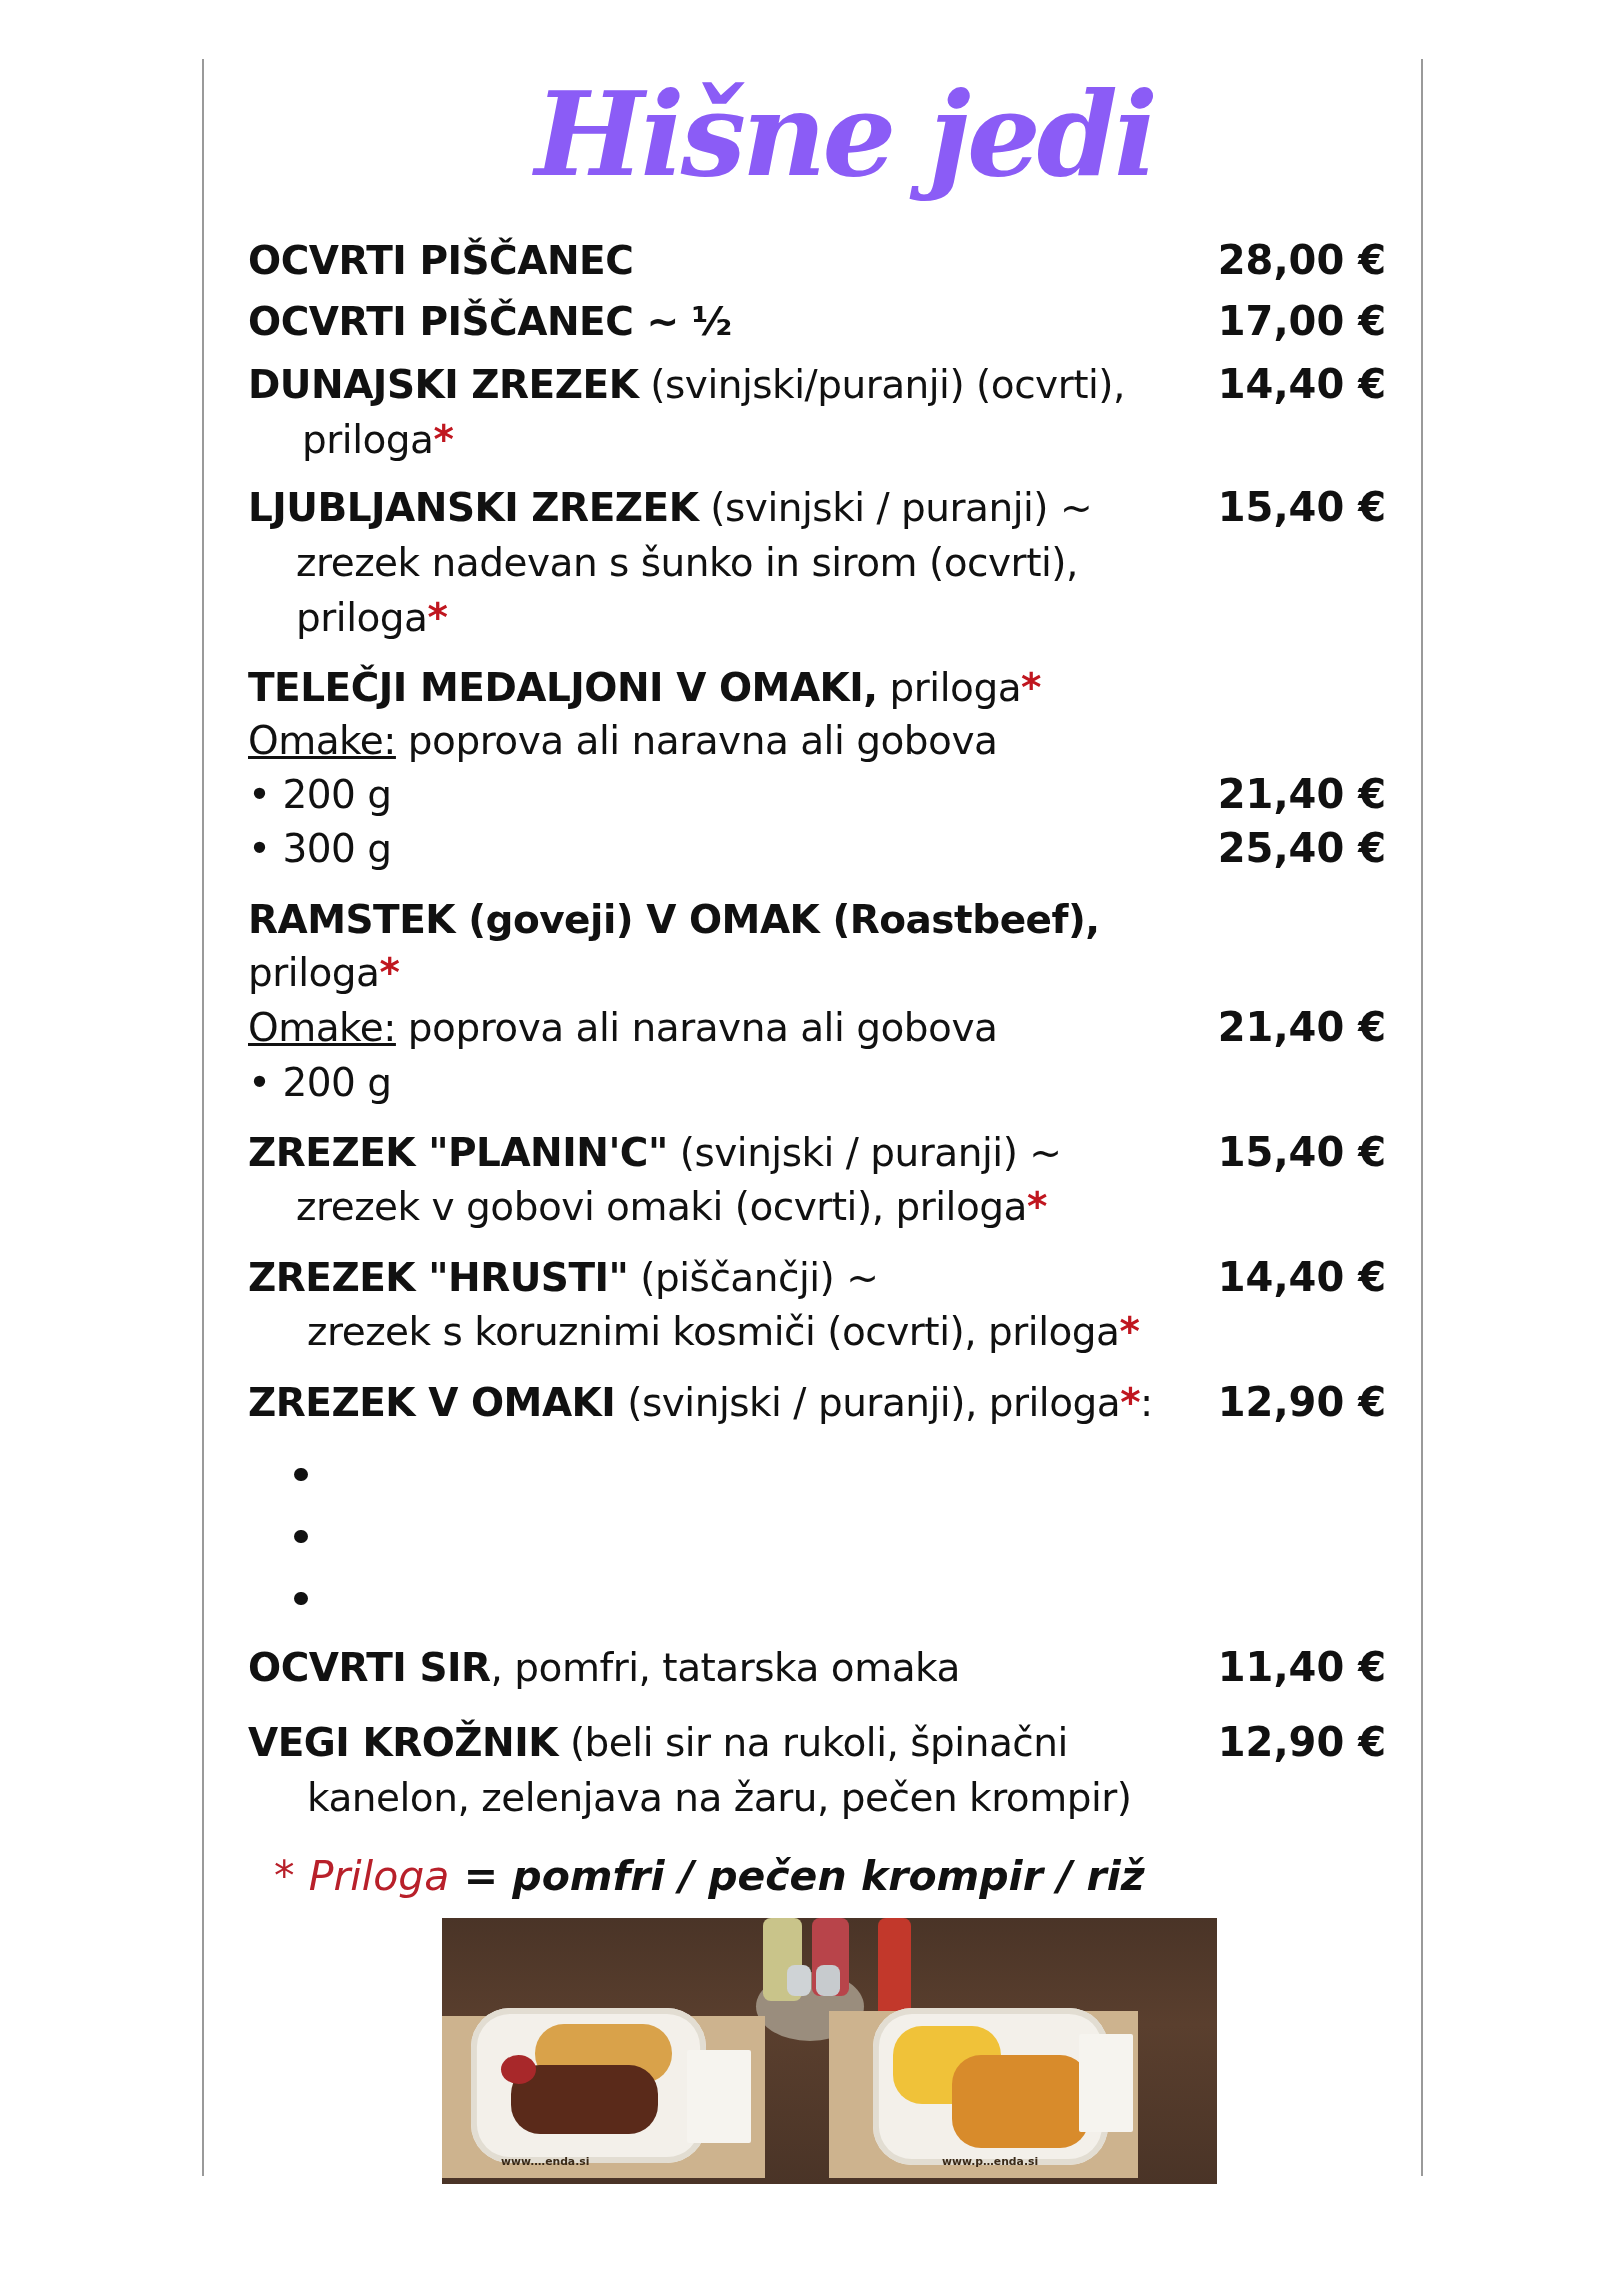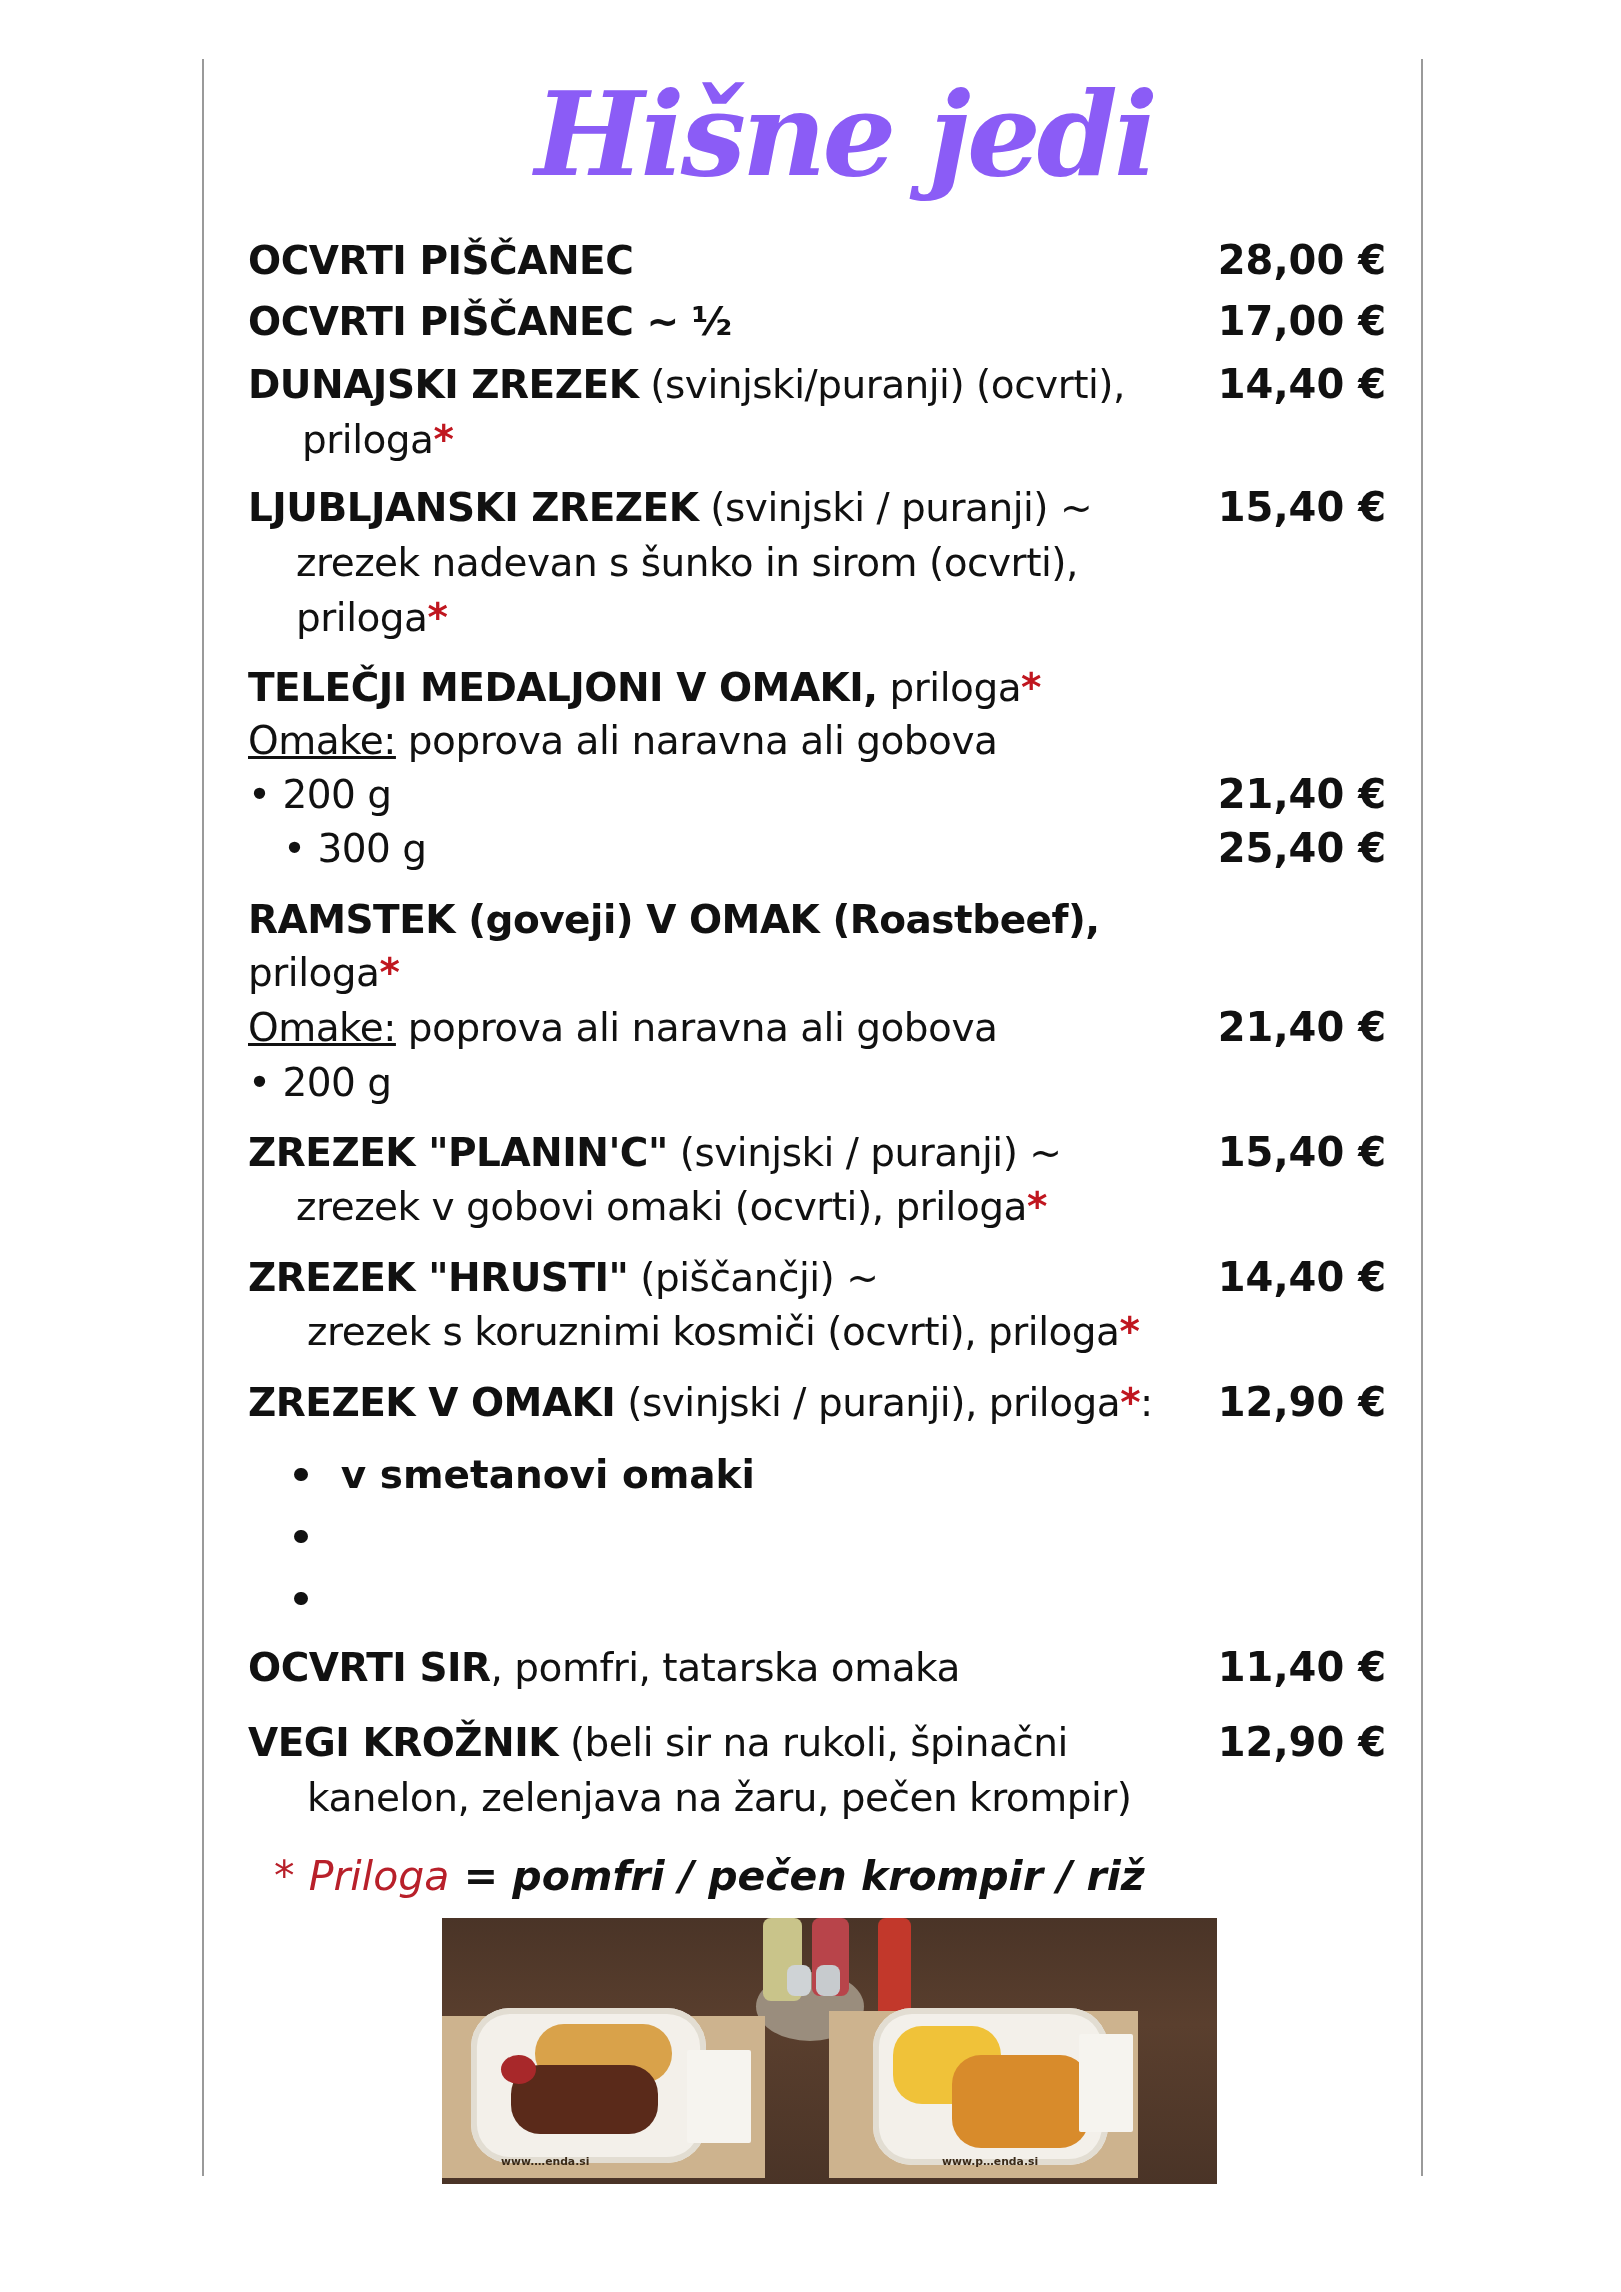--- a/index.html
+++ b/index.html
@@ -70,21 +70,21 @@
 <div class="price" style="top:484px;">15,40 €</div>
 
 <div class="line" style="top:664px;">
   <span class="b">TELEČJI MEDALJONI V OMAKI,</span><span class="n"> priloga</span><span class="star">*</span>
 </div>
 <div class="line" style="top:717px;">
   <span class="u">Omake:</span><span> poprova ali naravna ali gobova</span>
 </div>
 <div class="line" style="top:771px;">• 200 g</div>
 <div class="price" style="top:771px;">21,40 €</div>
-<div class="line" style="top:825px;margin-left:35px;">• 300 g</div>
+<div class="line" style="top:825px;">• 300 g</div>
 <div class="price" style="top:825px;">25,40 €</div>
 
 <div class="line" style="top:896px;">
   <span class="b">RAMSTEK (goveji) V OMAK (Roastbeef),</span>
 </div>
 <div class="line" style="top:949px;">
   <span>priloga</span><span class="star">*</span>
 </div>
 <div class="line" style="top:1004px;">
   <span class="u">Omake:</span><span> poprova ali naravna ali gobova</span>
@@ -106,21 +106,21 @@
 <div class="line ind3" style="top:1308px;">
   <span>zrezek s koruznimi kosmiči (ocvrti), priloga</span><span class="star">*</span>
 </div>
 <div class="price" style="top:1254px;">14,40 €</div>
 
 <div class="line" style="top:1379px;">
   <span class="b">ZREZEK V OMAKI</span><span class="n"> (svinjski / puranji), priloga</span><span class="star">*</span><span>:</span>
 </div>
 <div class="price" style="top:1379px;">12,90 €</div>
 <div class="sub" style="top:1451px;">
-  <span class="bullet-dot"></span><span>v smetanovi omaki</span>
+  <span class="bullet-dot"></span>
 </div>
 <div class="sub" style="top:1513px;">
   <span class="bullet-dot"></span>
 </div>
 <div class="sub" style="top:1575px;">
   <span class="bullet-dot"></span>
 </div>
 
 <div class="line" style="top:1644px;">
   <span class="b">OCVRTI SIR</span><span class="n">, pomfri, tatarska omaka</span>

